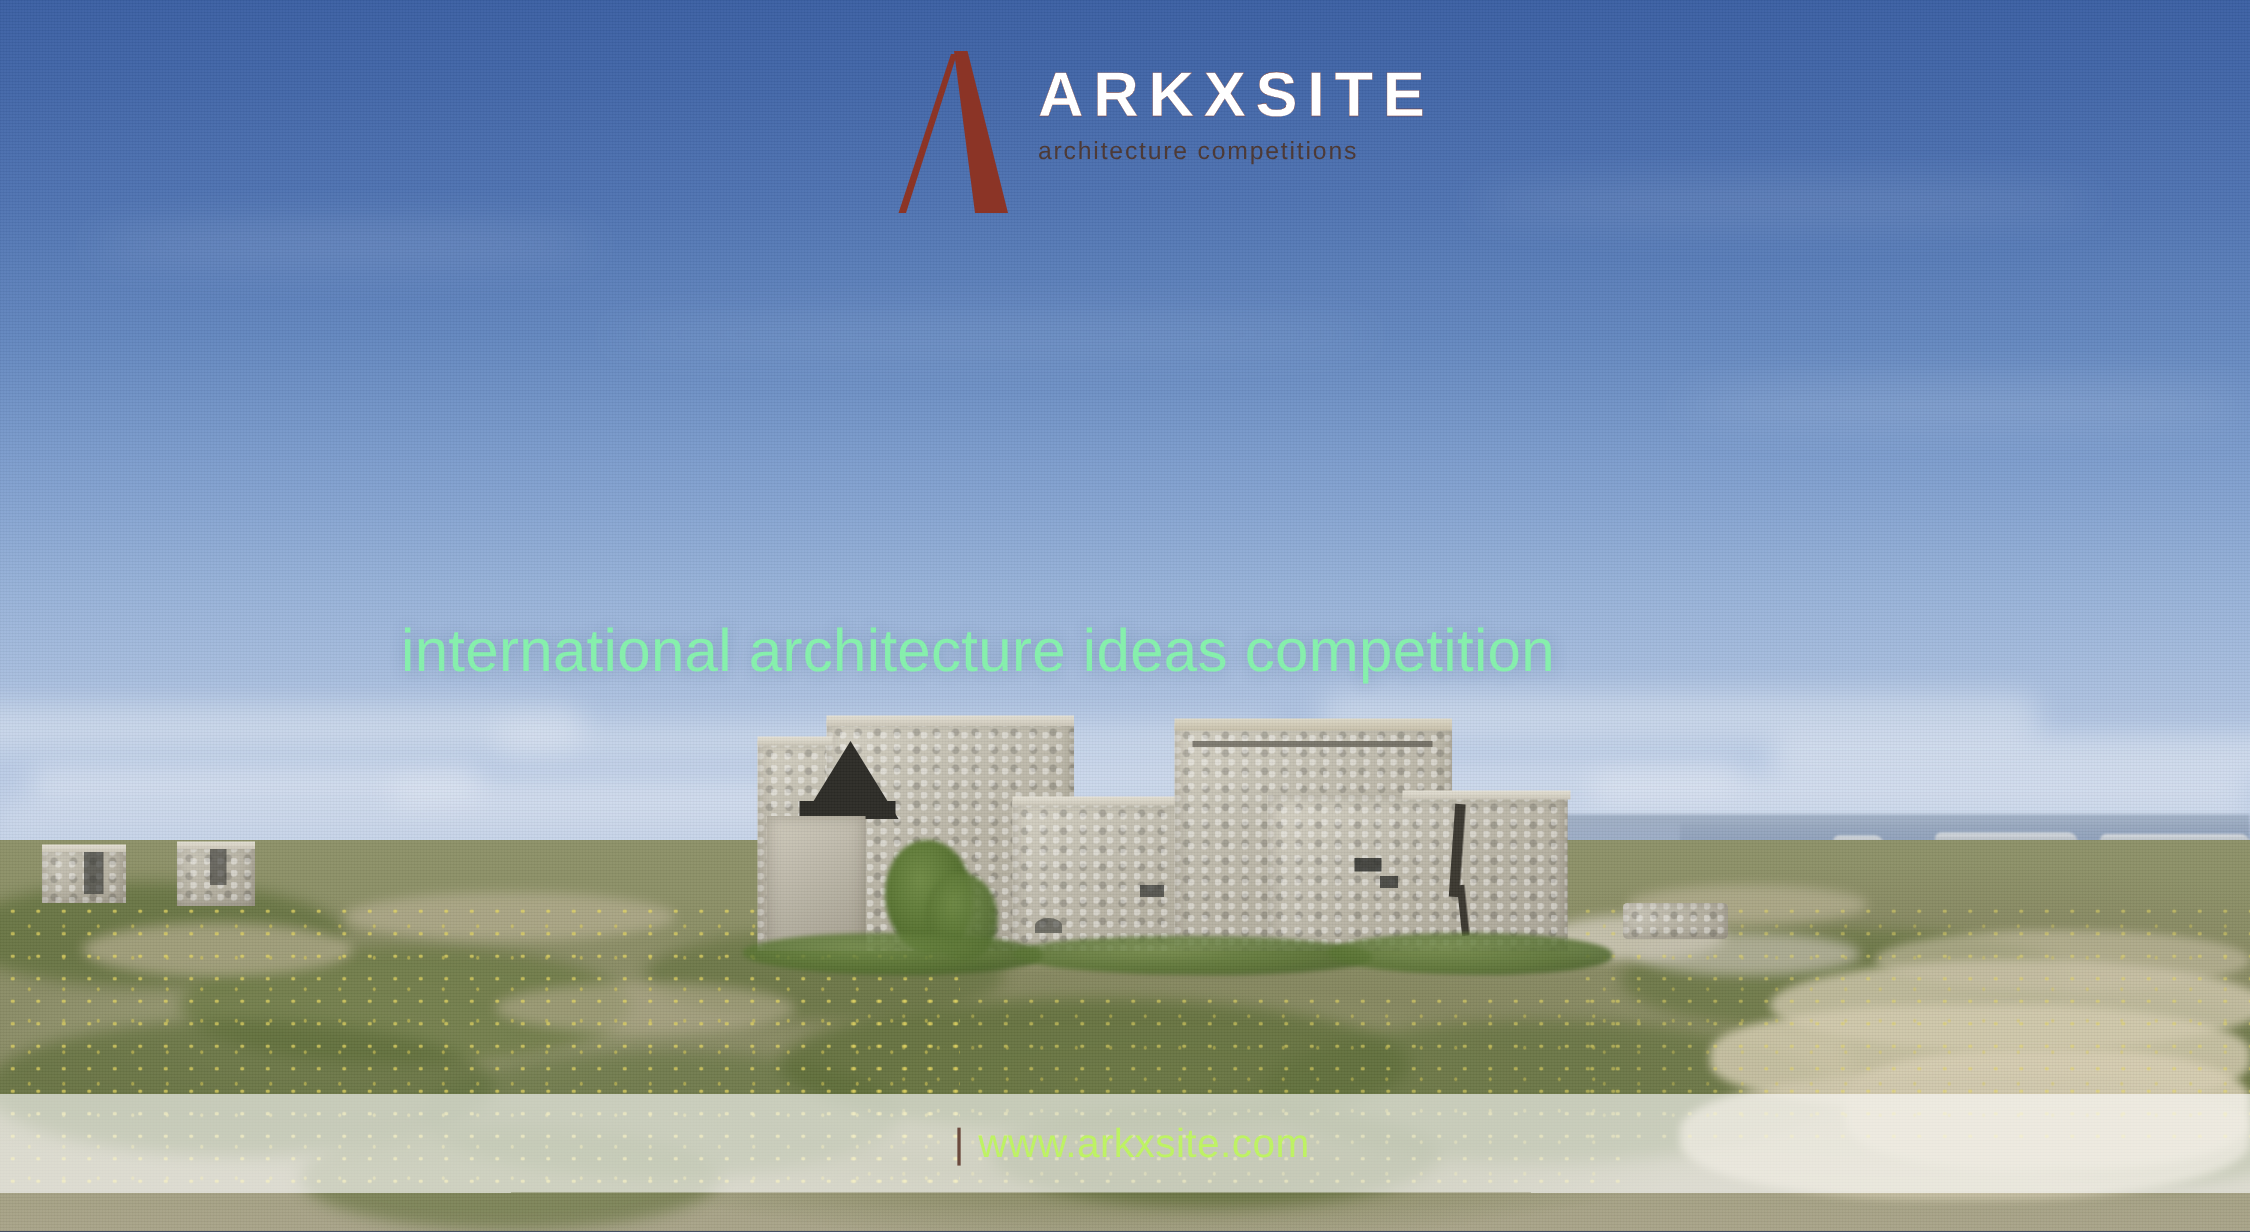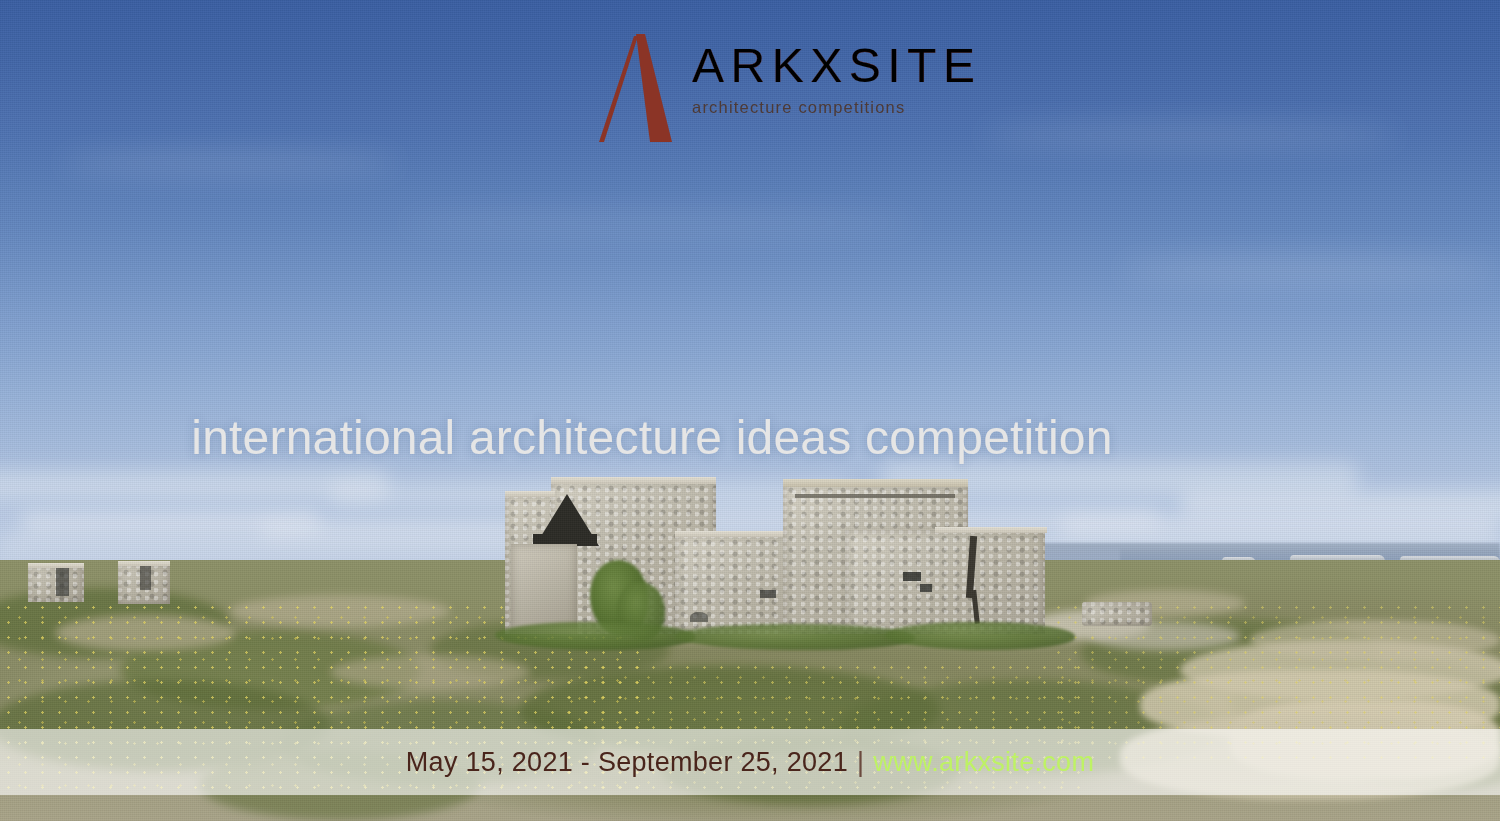--- a/index.html
+++ b/index.html
@@ -111,42 +111,42 @@
     position:absolute;border-radius:48% 52% 45% 55%;
     background:radial-gradient(ellipse at 40% 35%,#6f8a44 0%,#55702f 55%,#3d5522 100%);
     filter:blur(1.5px);
   }
 
   
   .logo{position:absolute;left:588px;top:32px;width:340px;height:112px;}
   .logo-mark{position:absolute;left:0;top:0;width:100px;height:112px;}
   .logo-text{position:absolute;left:104px;top:10px;width:240px;}
   .logo-word{
-    font-size:48px;letter-spacing:6.5px;font-weight:400;
-    color:#000000;line-height:1;
+    font-size:42px;letter-spacing:6.5px;font-weight:700;
+    color:#ffffff;line-height:1;
     font-family:"Liberation Sans",sans-serif;
     -webkit-text-stroke:.2px #7d3024;
   }
   .logo-tag{
     margin-top:9px;font-size:16.5px;letter-spacing:1.2px;
     color:#4d3a36;font-weight:400;line-height:1;
   }
 
   
   .headline{
     position:absolute;left:0;top:276px;width:1500px;text-align:center;
     color:#ffffff;
     font-size:122px;line-height:1.02;font-weight:400;
     letter-spacing:9px;
     text-shadow:0 1px 14px rgba(40,70,120,.28);
   }
   .subhead{
     position:absolute;left:0;top:412px;width:1304px;text-align:center;
-    color:#e5e5e5;
-    font-size:48px;line-height:1.1;font-weight:400;letter-spacing:.2px;
+    color:#86efac;
+    font-size:40px;line-height:1.1;font-weight:400;letter-spacing:.2px;
     text-shadow:0 1px 10px rgba(40,70,120,.25);
   }
 
   
   .band{
     position:absolute;left:0;top:729px;width:1500px;height:66px;
     background:rgba(255,255,255,.62);
     backdrop-filter:blur(0px);
   }
   .band-inner{
@@ -297,19 +297,18 @@
     <div class="logo-text">
       <div class="logo-word">ARKXSITE</div>
       <div class="logo-tag">architecture competitions</div>
     </div>
   </div>
 
   <div class="subhead">international architecture ideas competition</div>
 
   <div class="band">
     <div class="band-inner">
-      <span class="band-text">May 15, 2021 - September 25, 2021</span>
       <span class="band-text band-sep">|</span>
       <span class="band-text band-url">www.arkxsite.com</span>
     </div>
   </div>
 
 </div>
 
 </body></html>

